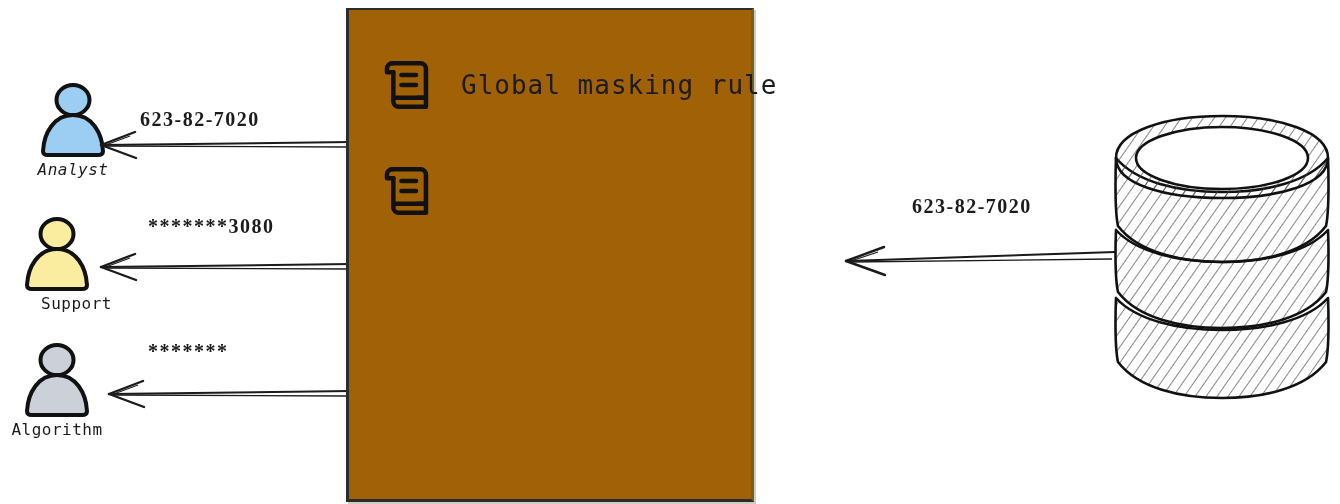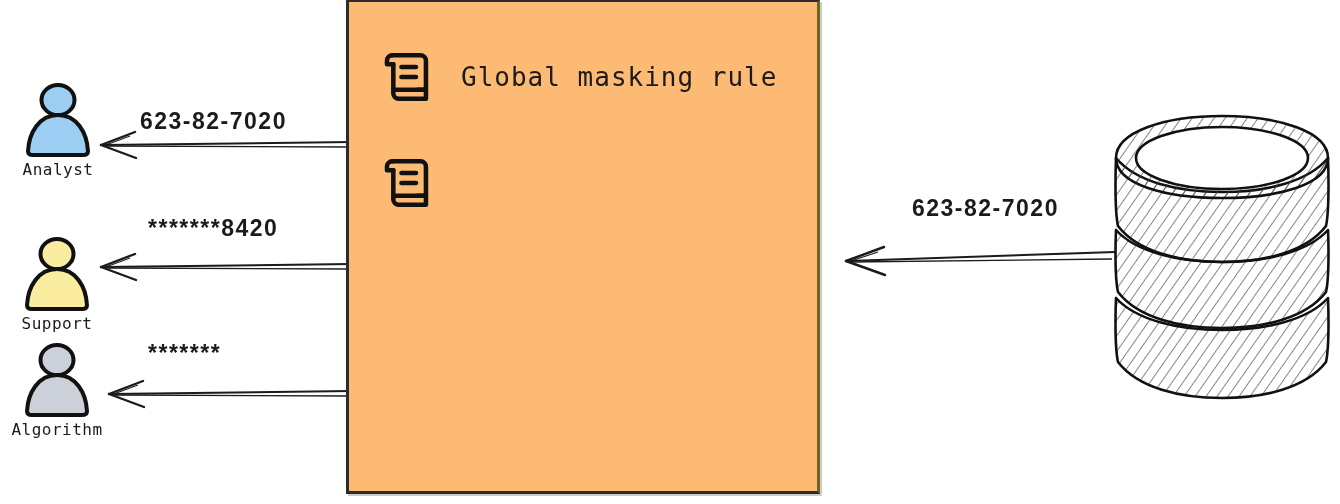--- a/index.html
+++ b/index.html
@@ -35,53 +35,53 @@
     margin: 0 auto;
   }
   .actor .caption {
     display: block;
     font-size: 16px;
     letter-spacing: 0.5px;
     color: #1b1b1b;
     margin-top: -4px;
     white-space: nowrap;
   }
-  #actor-analyst  { left: 3px;  top: 78px; }
-  #actor-support  { left: 2px;  top: 232px; }
+  #actor-analyst  { left: 18px;  top: 78px; font-style: italic; }
+  #actor-support  { left: 2px;  top: 212px; text-align: right; }
   #actor-developer{ left: 2px;  top: 338px; }
 
   
   .flow-label {
     position: absolute;
-    font-family: Liberation Sans, sans-serif;
+    font-family: Liberation Serif, serif;
     font-weight: bold;
-    font-size: 23px;
+    font-size: 20px;
     letter-spacing: 1.5px;
     color: #1b1b1b;
     white-space: nowrap;
   }
   #label-analyst   { left: 140px; top: 108px; }
   #label-support   { left: 148px; top: 215px; }
   #label-developer { left: 148px; top: 340px; }
   #label-source    { left: 912px; top: 195px; }
 
   
   .arrow {
     position: absolute;
     pointer-events: none;
   }
 
   
   #policy-card {
     position: absolute;
     left: 346px;
-    top: 0;
-    width: 474px;
+    top: 8px;
+    width: 408px;
     height: 494px;
-    background: #fdba74;
+    background: #a16207;
     border-left: 3px solid #2c2c2c;
     border-top: 2px solid #2c2c2c;
     border-right: 3px solid #6f6324;
     border-bottom: 3px solid #2c2c2c;
     box-sizing: border-box;
     box-shadow: 2px 2px 0 rgba(60,55,20,0.25);
   }
   #policy-list {
     position: absolute;
     left: 28px;
@@ -143,21 +143,21 @@
 
   <div class="actor" id="actor-developer">
     <svg class="glyph" viewBox="0 0 86 86">
       <ellipse cx="43" cy="22" rx="16.5" ry="15" fill="#ccd1d9" stroke="#111" stroke-width="4"></ellipse>
       <path d="M43 37 C24 37 14 55 13 73 C13 76 15 77 18 77 L68 77 C71 77 73 76 73 73 C72 55 62 37 43 37 Z" fill="#ccd1d9" stroke="#111" stroke-width="4" stroke-linejoin="round"></path>
     </svg>
     <span class="caption">Algorithm</span>
   </div>
 
   <div class="flow-label" id="label-analyst">623-82-7020</div>
-  <div class="flow-label" id="label-support">*******8420</div>
+  <div class="flow-label" id="label-support">*******3080</div>
   <div class="flow-label" id="label-developer">*******</div>
   <div class="flow-label" id="label-source">623-82-7020</div>
 
   <svg class="arrow" style="left:92px; top:122px;" width="262" height="44" viewBox="0 0 262 44">
     <path d="M259 20 L10 23" stroke="#1b1b1b" stroke-width="2" fill="none"></path>
     <path d="M256 25 L12 24" stroke="#1b1b1b" stroke-width="1.3" fill="none"></path>
     <path d="M9 23 L43 10" stroke="#1b1b1b" stroke-width="2.4" fill="none" stroke-linecap="round"></path>
     <path d="M9 23 L44 36" stroke="#1b1b1b" stroke-width="2.4" fill="none" stroke-linecap="round"></path>
     <path d="M11 24 L38 14" stroke="#1b1b1b" stroke-width="1.1" fill="none"></path>
   </svg>

